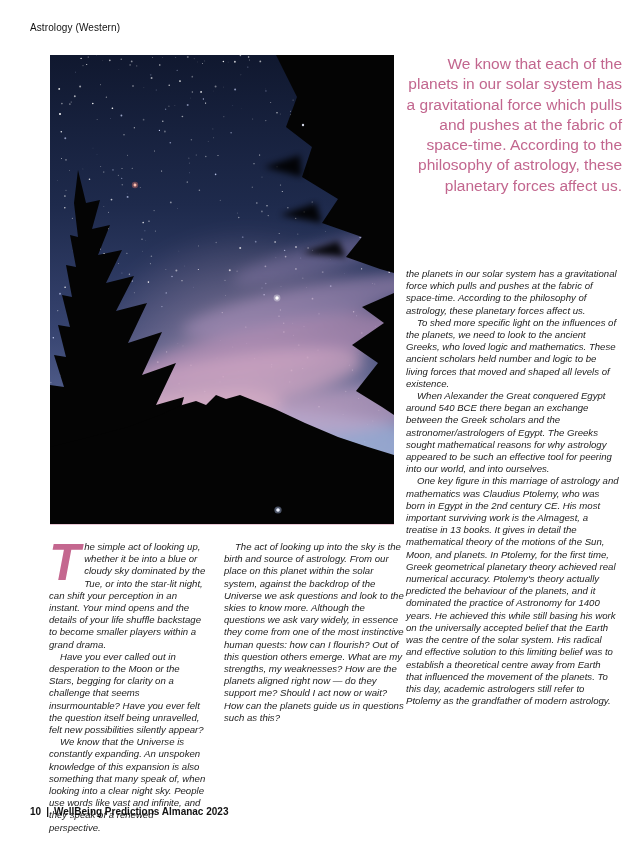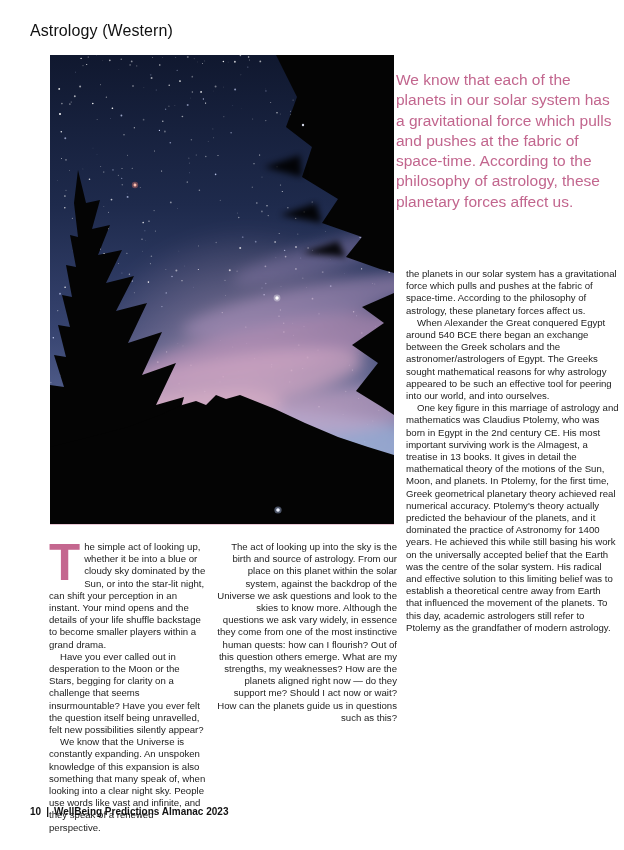--- a/index.html
+++ b/index.html
@@ -7,38 +7,38 @@
     position:relative;
     width:624px;height:850px;
     background:#ffffff;
     font-family:"Liberation Sans", sans-serif;
     color:#1c1c1c;
     overflow:hidden;
     margin:0 auto;
   }
   .running-head{
     position:absolute;left:30px;top:22px;
-    font-size:16px;font-weight:400;color:#111;
+    font-size:10px;font-weight:400;color:#111;
     letter-spacing:.1px;
   }
   .photo{
     position:absolute;left:50px;top:55px;width:344px;height:469px;
     border-bottom:1px solid rgba(186,90,130,.35);
   }
   .photo svg{display:block;}
   .pullquote{
     position:absolute;left:396px;top:54px;width:226px;
-    text-align:left;
-    font-size:15.5px;line-height:20.3px;font-weight:400;margin-top:16px;
+    text-align:right;
+    font-size:15.5px;line-height:20.3px;font-weight:400;
   }
   .col{position:absolute;font-size:9.6px;line-height:12.2px;text-align:left;}
-  .col p{margin:0;text-indent:11px;}
+  .col p{margin:0;text-indent:11px;font-style:italic;}
   .col p.noindent{text-indent:0;}
   .col-1{left:49px;top:541px;width:158px;}
-  .col-2{left:216px;top:541px;width:181px;text-align:right;}
+  .col-2{left:224px;top:541px;width:181px;}
   .col-3{left:406px;top:268px;width:213px;}
   .dropcap{
     float:left;
     font-size:51px;line-height:40px;
     font-weight:bold;
     margin:2px 5px 0 0;
     letter-spacing:-1px;
   }
   .footer{
     position:absolute;left:30px;top:806px;
@@ -534,26 +534,27 @@
         <circle cx="228" cy="455" r="3.6" fill="#bcd0ff" opacity="0.4"></circle>
         <circle cx="228" cy="455" r="1.8" fill="#eef3ff"></circle>
       </g>
     </svg>
   </div>
 
   <div class="pullquote" style="color: rgb(194, 102, 142);">We know that each of the planets in our solar system has a gravitational force which pulls and pushes at the fabric of space-time. According to the philosophy of astrology, these planetary forces affect us.</div>
 
   <div class="col col-3">
     <p class="noindent">the planets in our solar system has a gravitational force which pulls and pushes at the fabric of space-time. According to the philosophy of astrology, these planetary forces affect us.</p>
+    <p>To shed more specific light on the influences of the planets, we need to look to the ancient Greeks, who loved logic and mathematics. These ancient scholars held number and logic to be living forces that moved and shaped all levels of existence.</p>
     <p>When Alexander the Great conquered Egypt around 540 BCE there began an exchange between the Greek scholars and the astronomer/astrologers of Egypt. The Greeks sought mathematical reasons for why astrology appeared to be such an effective tool for peering into our world, and into ourselves.</p>
     <p>One key figure in this marriage of astrology and mathematics was Claudius Ptolemy, who was born in Egypt in the 2nd century CE. His most important surviving work is the Almagest, a treatise in 13 books. It gives in detail the mathematical theory of the motions of the Sun, Moon, and planets. In Ptolemy, for the first time, Greek geometrical planetary theory achieved real numerical accuracy. Ptolemy's theory actually predicted the behaviour of the planets, and it dominated the practice of Astronomy for 1400 years. He achieved this while still basing his work on the universally accepted belief that the Earth was the centre of the solar system. His radical and effective solution to this limiting belief was to establish a theoretical centre away from Earth that influenced the movement of the planets. To this day, academic astrologers still refer to Ptolemy as the grandfather of modern astrology.</p>
   </div>
 
   <div class="col col-1">
-    <p class="noindent"><span class="dropcap" style="color: rgb(196, 103, 143);">T</span><span>he simple act of looking up, whether it be into a blue or cloudy sky dominated by the Sun, or into the star-lit night, can shift your perception in an instant. Your mind opens and the details of your life shuffle backstage to become smaller players within a grand drama.</span></p>
+    <p class="noindent"><span class="dropcap" style="color: rgb(196, 103, 143);">T</span><span>he simple act of looking up, whether it be into a blue or cloudy sky dominated by the Tue, or into the star-lit night, can shift your perception in an instant. Your mind opens and the details of your life shuffle backstage to become smaller players within a grand drama.</span></p>
     <p>Have you ever called out in desperation to the Moon or the Stars, begging for clarity on a challenge that seems insurmountable? Have you ever felt the question itself being unravelled, felt new possibilities silently appear?</p>
     <p>We know that the Universe is constantly expanding. An unspoken knowledge of this expansion is also something that many speak of, when looking into a clear night sky. People use words like vast and infinite, and they speak of a renewed perspective.</p>
   </div>
 
   <div class="col col-2">
     <p>The act of looking up into the sky is the birth and source of astrology. From our place on this planet within the solar system, against the backdrop of the Universe we ask questions and look to the skies to know more. Although the questions we ask vary widely, in essence they come from one of the most instinctive human quests: how can I flourish? Out of this question others emerge. What are my strengths, my weaknesses? How are the planets aligned right now — do they support me? Should I act now or wait? How can the planets guide us in questions such as this?</p>
   </div>
 
   <div class="footer">
     <span>10</span><span class="sep">|</span><span>WellBeing Predictions Almanac 2023</span>

